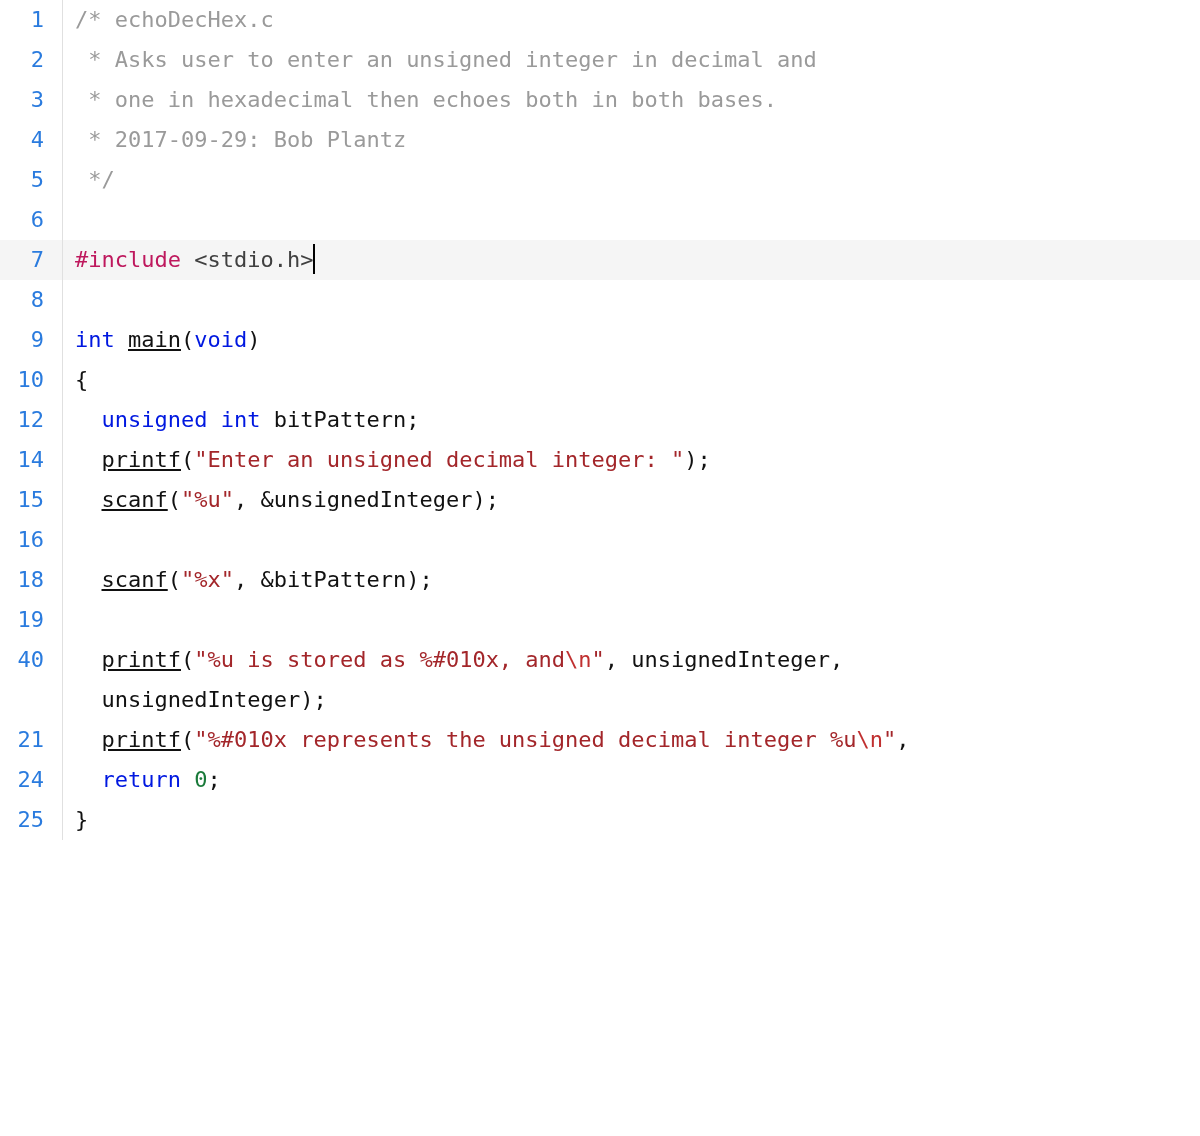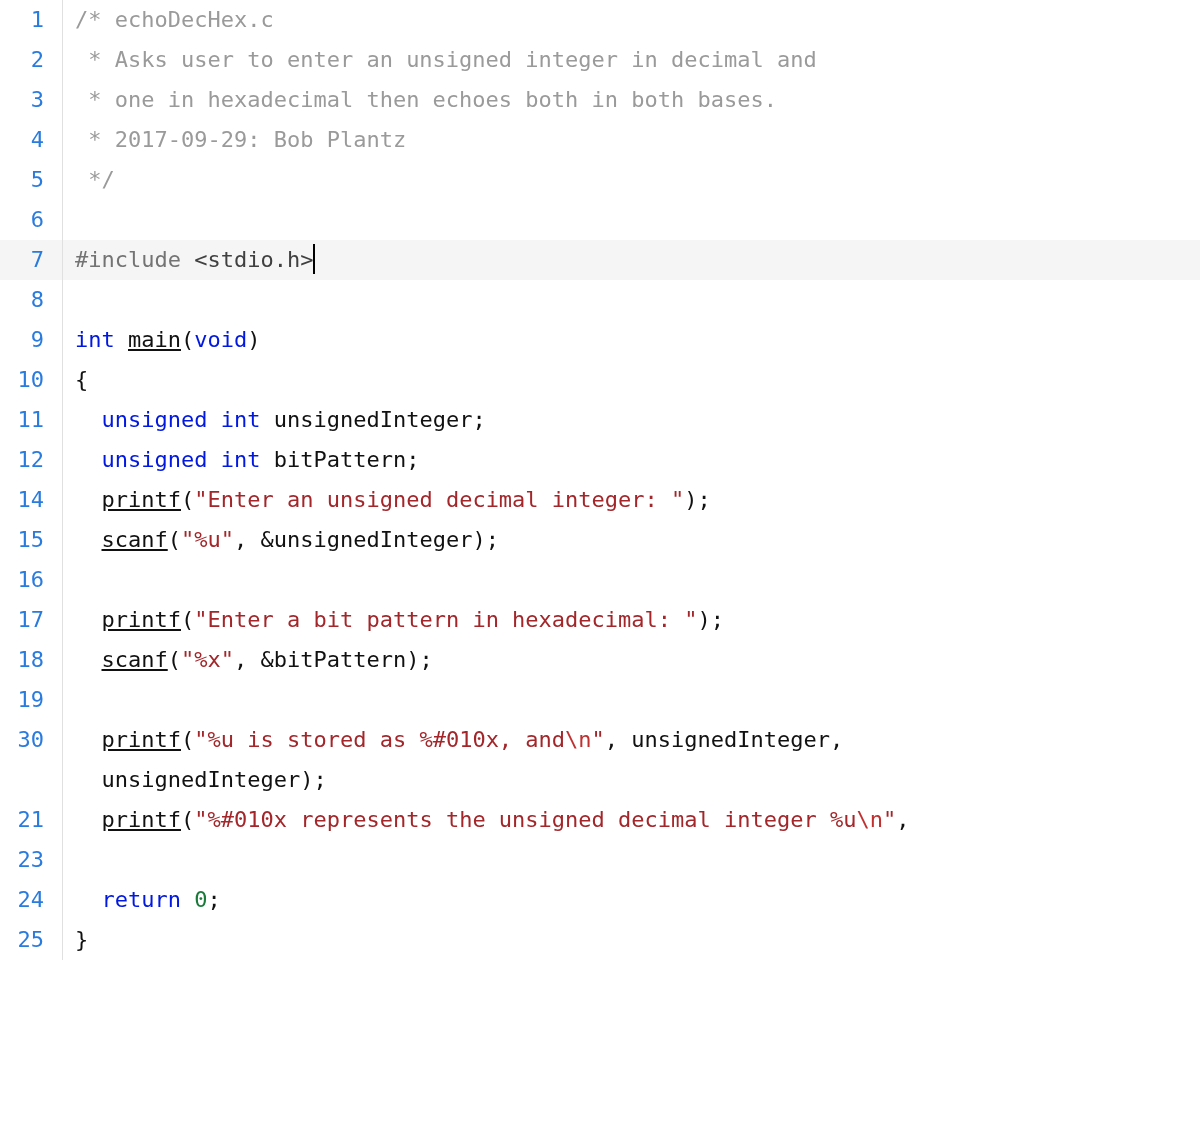--- a/index.html
+++ b/index.html
@@ -38,21 +38,21 @@
     flex-shrink: 0;
     align-self: stretch;
   }
   .code {
     padding-left: 12px;
     white-space: pre;
     flex: 1;
     position: relative;
   }
   .tk-comment  { color: #9a9a9a; }
-  .tk-pp       { color: #737373; }
+  .tk-pp       { color: #be185d; }
   .tk-ppinc    { color: #404040; }
   .tk-keyword  { color: #0018e0; }
   .tk-func     { color: #111111; text-decoration: underline; }
   .tk-ident    { color: #111111; }
   .tk-string   { color: #a3262a; }
   .tk-escape   { color: #c03030; }
   .tk-punct    { color: #111111; }
   .tk-number   { color: #1a7a3a; }
   .cursor {
     display: inline-block;
@@ -113,80 +113,65 @@
       <div class="gutter">9</div>
       <div class="sep"></div>
       <div class="code"><span class="tk-keyword">int</span><span> </span><span class="tk-func">main</span><span class="tk-punct">(</span><span class="tk-keyword">void</span><span class="tk-punct">)</span></div>
     </div>
     <div class="line">
       <div class="gutter">10</div>
       <div class="sep"></div>
       <div class="code"><span class="tk-punct">{</span></div>
     </div>
     <div class="line">
-      <div class="gutter">11</div>
-      <div class="sep"></div>
-      <div class="code"><span>  </span><span class="tk-keyword">unsigned</span><span> </span><span class="tk-keyword">int</span><span> </span><span class="tk-ident">unsignedInteger</span><span class="tk-punct">;</span></div>
-    </div>
-    <div class="line">
       <div class="gutter">12</div>
       <div class="sep"></div>
       <div class="code"><span>  </span><span class="tk-keyword">unsigned</span><span> </span><span class="tk-keyword">int</span><span> </span><span class="tk-ident">bitPattern</span><span class="tk-punct">;</span></div>
     </div>
     <div class="line">
       <div class="gutter">14</div>
       <div class="sep"></div>
       <div class="code"><span>  </span><span class="tk-func">printf</span><span class="tk-punct">(</span><span class="tk-string">"Enter an unsigned decimal integer: "</span><span class="tk-punct">);</span></div>
     </div>
     <div class="line">
       <div class="gutter">15</div>
       <div class="sep"></div>
       <div class="code"><span>  </span><span class="tk-func">scanf</span><span class="tk-punct">(</span><span class="tk-string">"%u"</span><span class="tk-punct">, &amp;</span><span class="tk-ident">unsignedInteger</span><span class="tk-punct">);</span></div>
     </div>
     <div class="line">
       <div class="gutter">16</div>
       <div class="sep"></div>
       <div class="code"></div>
     </div>
     <div class="line">
-      <div class="gutter">17</div>
-      <div class="sep"></div>
-      <div class="code"><span>  </span><span class="tk-func">printf</span><span class="tk-punct">(</span><span class="tk-string">"Enter a bit pattern in hexadecimal: "</span><span class="tk-punct">);</span></div>
-    </div>
-    <div class="line">
       <div class="gutter">18</div>
       <div class="sep"></div>
       <div class="code"><span>  </span><span class="tk-func">scanf</span><span class="tk-punct">(</span><span class="tk-string">"%x"</span><span class="tk-punct">, &amp;</span><span class="tk-ident">bitPattern</span><span class="tk-punct">);</span></div>
     </div>
     <div class="line">
       <div class="gutter">19</div>
       <div class="sep"></div>
       <div class="code"></div>
     </div>
     <div class="line">
-      <div class="gutter">30</div>
+      <div class="gutter">40</div>
       <div class="sep"></div>
       <div class="code"><span>  </span><span class="tk-func">printf</span><span class="tk-punct">(</span><span class="tk-string">"%u is stored as %#010x, and</span><span class="tk-escape">\n</span><span class="tk-string">"</span><span class="tk-punct">, </span><span class="tk-ident">unsignedInteger</span><span class="tk-punct">, </span></div>
     </div>
     <div class="line continuation">
       <div class="gutter"></div>
       <div class="sep"></div>
       <div class="code"><span>  </span><span class="tk-ident">unsignedInteger</span><span class="tk-punct">);</span></div>
     </div>
     <div class="line">
       <div class="gutter">21</div>
       <div class="sep"></div>
       <div class="code"><span>  </span><span class="tk-func">printf</span><span class="tk-punct">(</span><span class="tk-string">"%#010x represents the unsigned decimal integer %u</span><span class="tk-escape">\n</span><span class="tk-string">"</span><span class="tk-punct">,</span></div>
     </div>
     <div class="line">
-      <div class="gutter">23</div>
-      <div class="sep"></div>
-      <div class="code"></div>
-    </div>
-    <div class="line">
       <div class="gutter">24</div>
       <div class="sep"></div>
       <div class="code"><span>  </span><span class="tk-keyword">return</span><span> </span><span class="tk-number">0</span><span class="tk-punct">;</span></div>
     </div>
     <div class="line">
       <div class="gutter">25</div>
       <div class="sep"></div>
       <div class="code"><span class="tk-punct">}</span></div>
     </div>
   </div>

